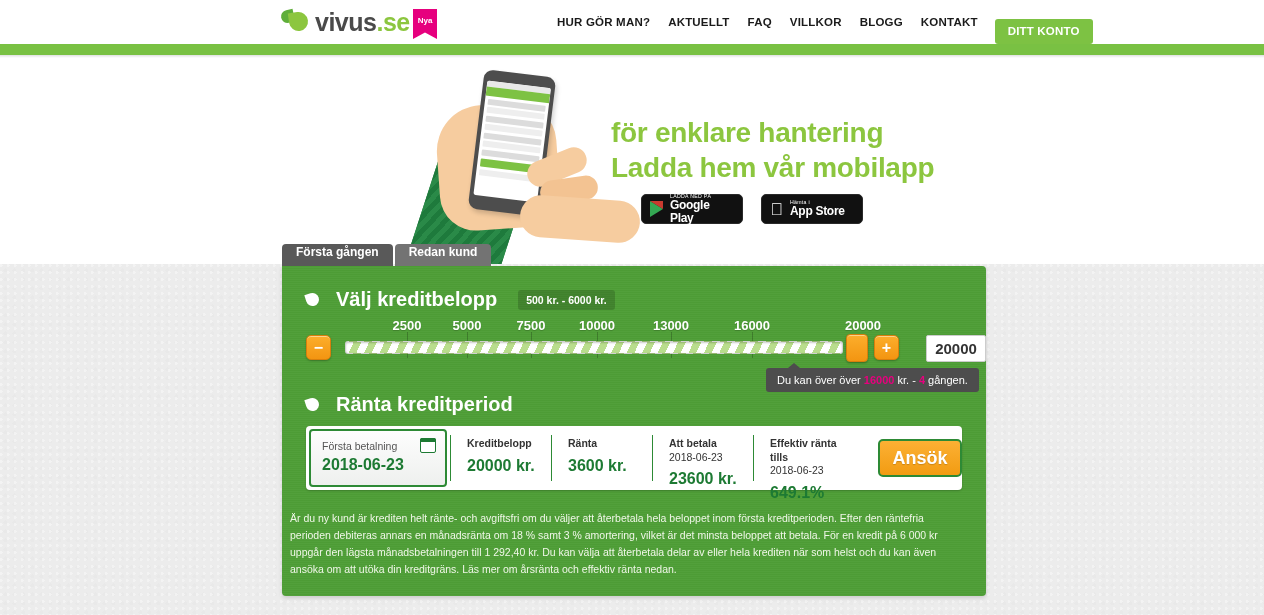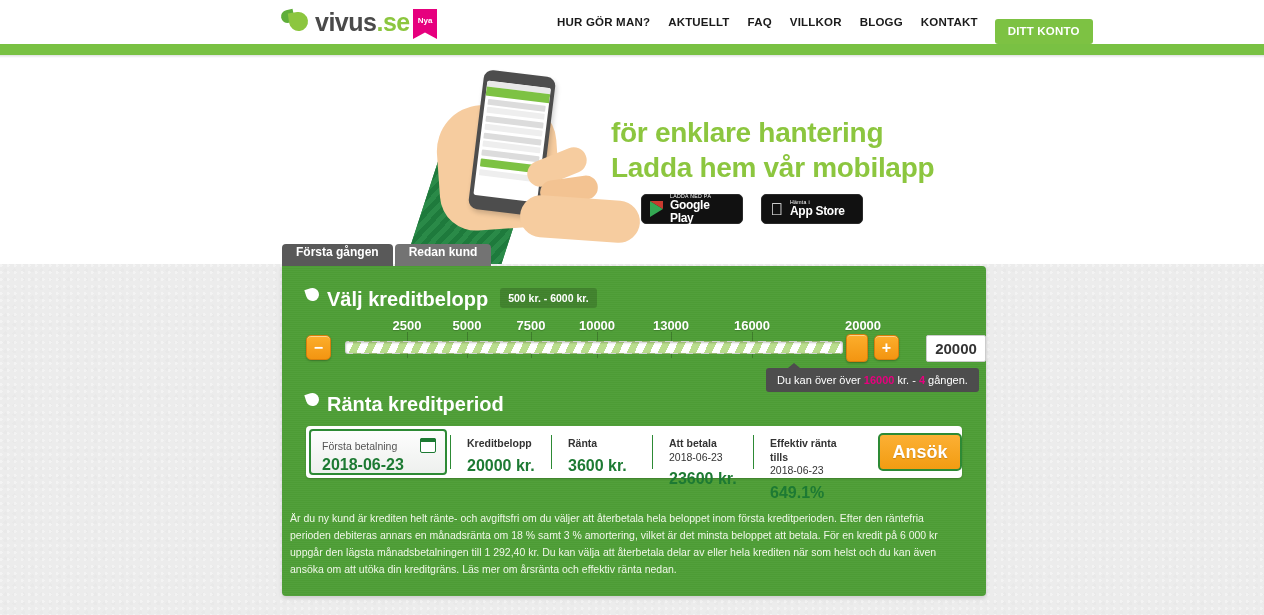--- a/index.html
+++ b/index.html
@@ -207,21 +207,21 @@
     overflow: visible;
   }
   .calc::before{
     content:""; position:absolute; inset:0; border-radius: 0 4px 4px 4px;
     background:
       repeating-linear-gradient(0deg, rgba(255,255,255,.025) 0 1px, rgba(0,0,0,.015) 1px 2px);
     pointer-events:none;
   }
 
   .sec-title {
-    position: absolute; display: flex; align-items: flex-start; gap: 8px;
+    position: absolute; display: flex; align-items: center; gap: 17px;
     color: #ffffff; font-size: 20px; font-weight: bold;
   }
   .leaf-bullet {
     width: 13px; height: 13px; background: #ffffff;
     border-radius: 0 60% 60% 60%; transform: rotate(-18deg); flex: 0 0 auto;
   }
   .pill {
     background: rgba(0,0,0,0.17); color: #ffffff;
     font-size: 10.5px; font-weight: bold;
     padding: 4px 8px; border-radius: 3px; margin-left: 4px;
@@ -279,21 +279,21 @@
   .tooltip .hl { color: #e6007e; font-weight: bold; }
   .tooltip::before{
     content:""; position:absolute; left:22px; top:-5px;
     border-left:6px solid transparent; border-right:6px solid transparent;
     border-bottom:5px solid #4d4d4d;
   }
 
   
   .summary {
     position: absolute; left: 24px; top: 160px;
-    width: 656px; height: 52px;
+    width: 656px; height: 64px;
     background: #ffffff; border-radius: 4px;
     box-shadow: 0 1px 2px rgba(0,0,0,.2);
     display: flex; align-items: stretch;
   }
   .date-card {
     width: 138px; margin: 3px; border: 2px solid #2d8a35;
     border-radius: 4px; background: linear-gradient(to bottom,#fdfdfd,#eef0ee);
     position: relative; padding: 9px 11px 0 11px;
   }
   .date-card .lbl { font-size: 10.5px; color: #555555; }

